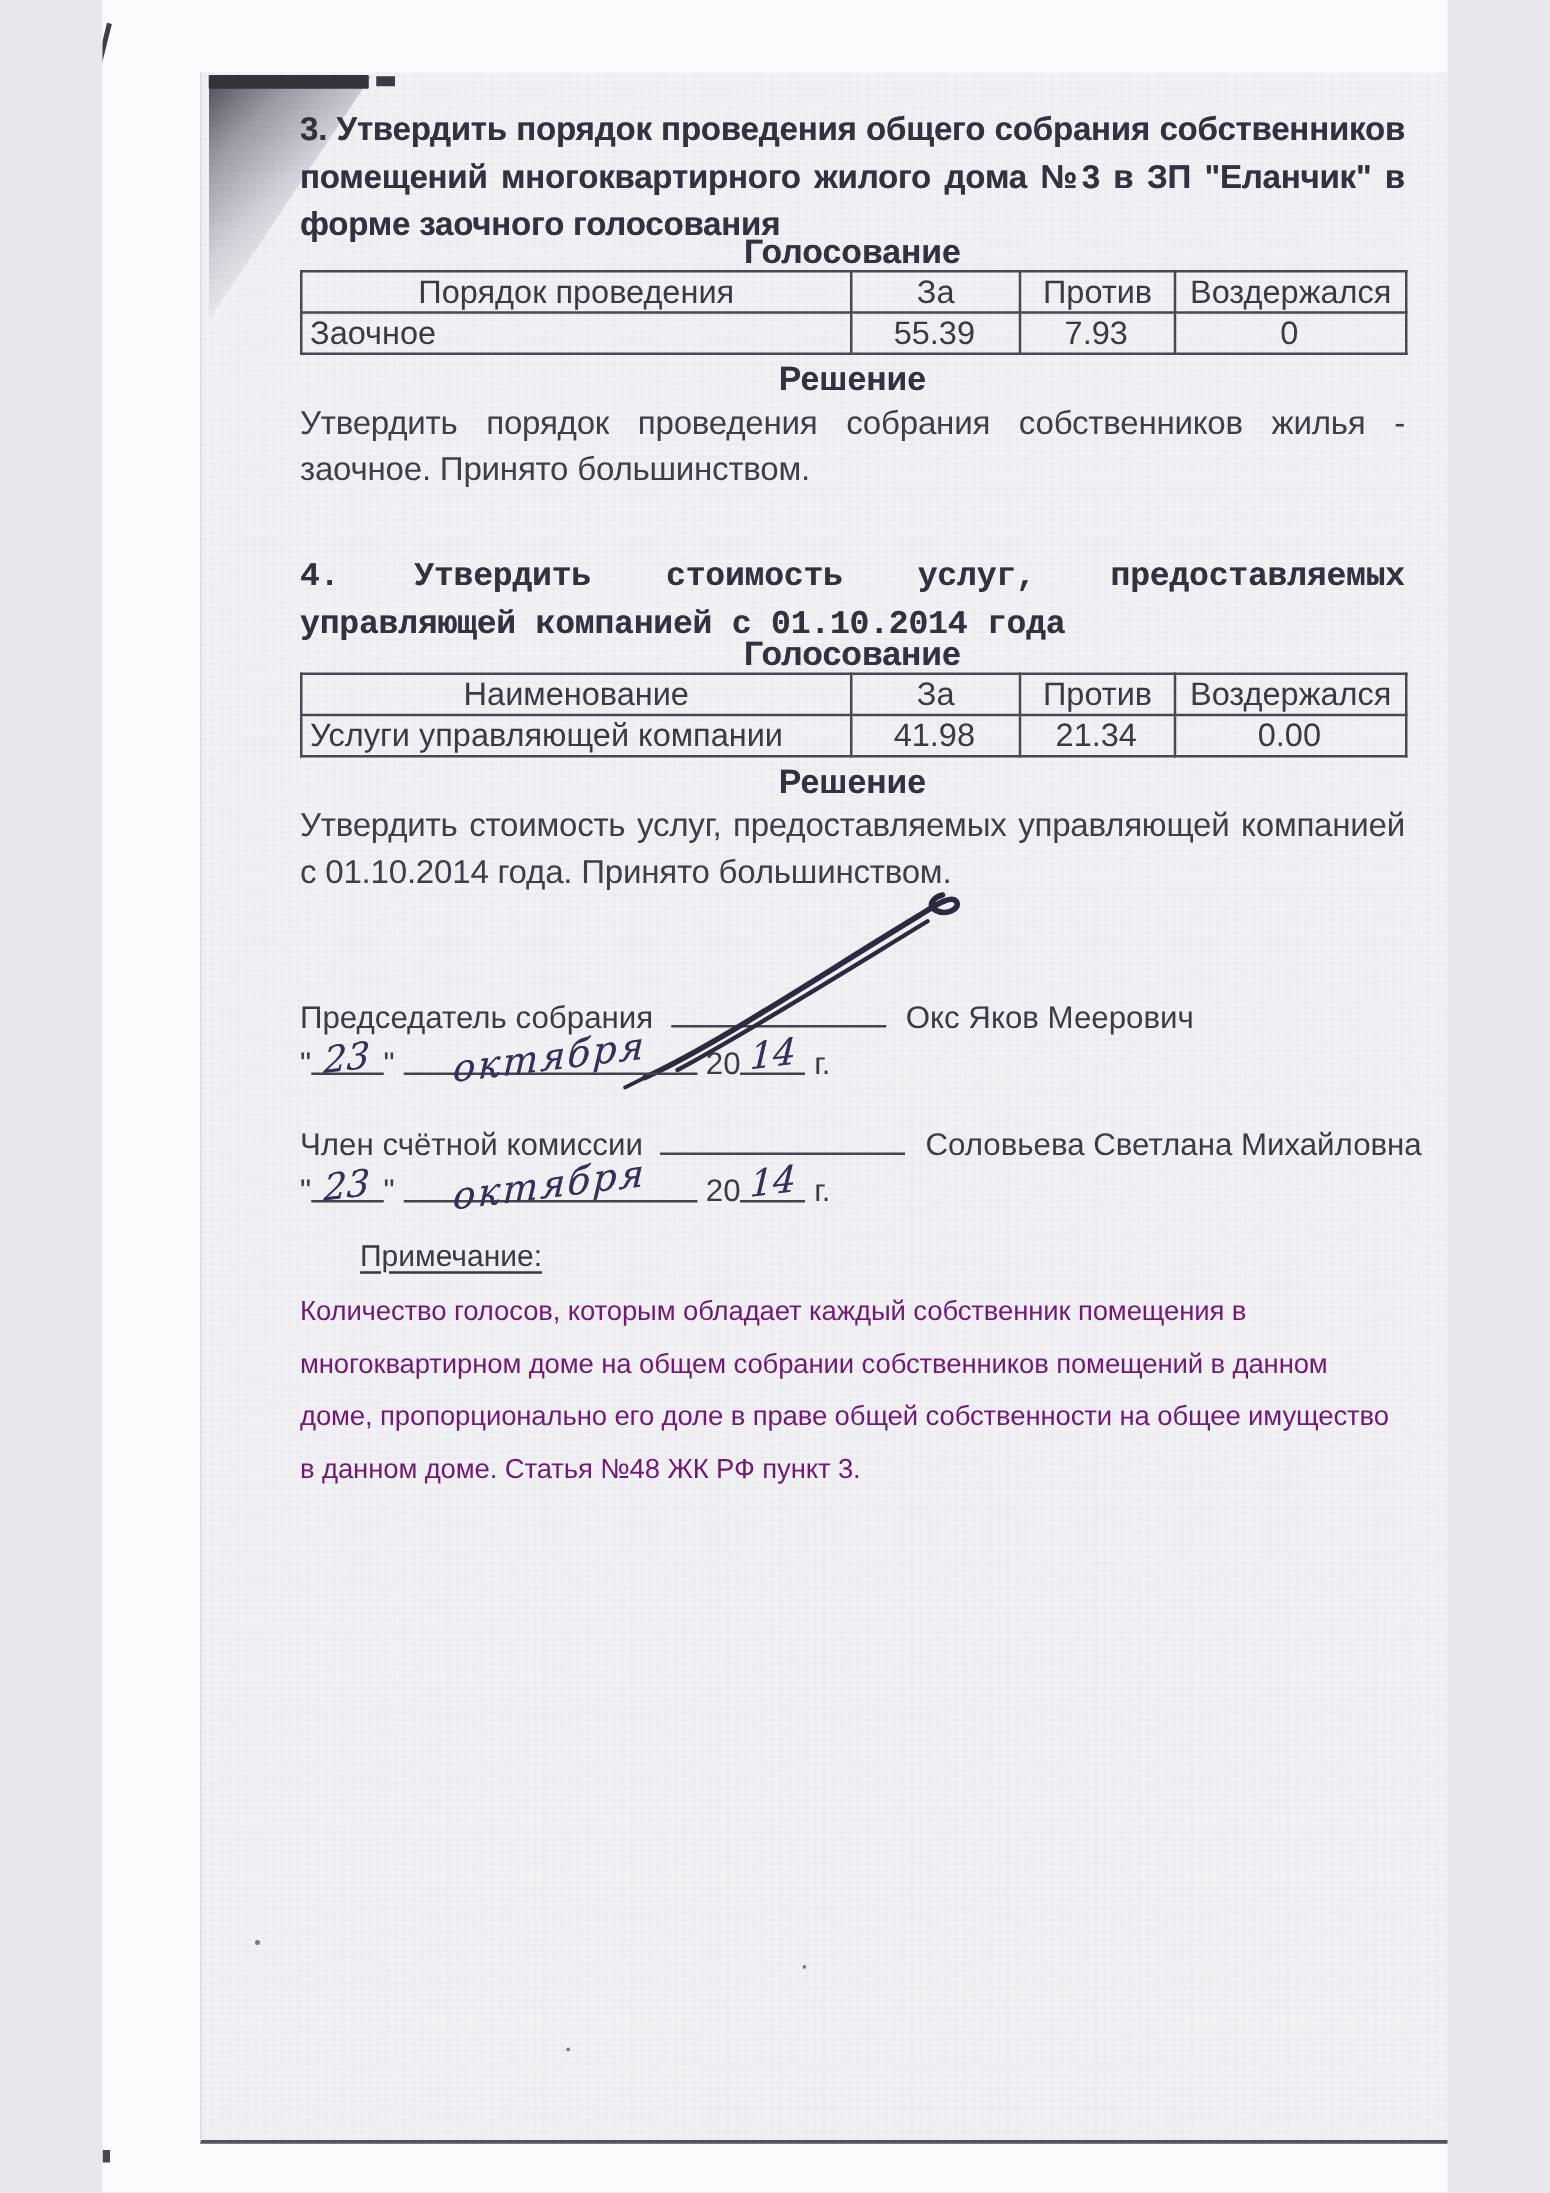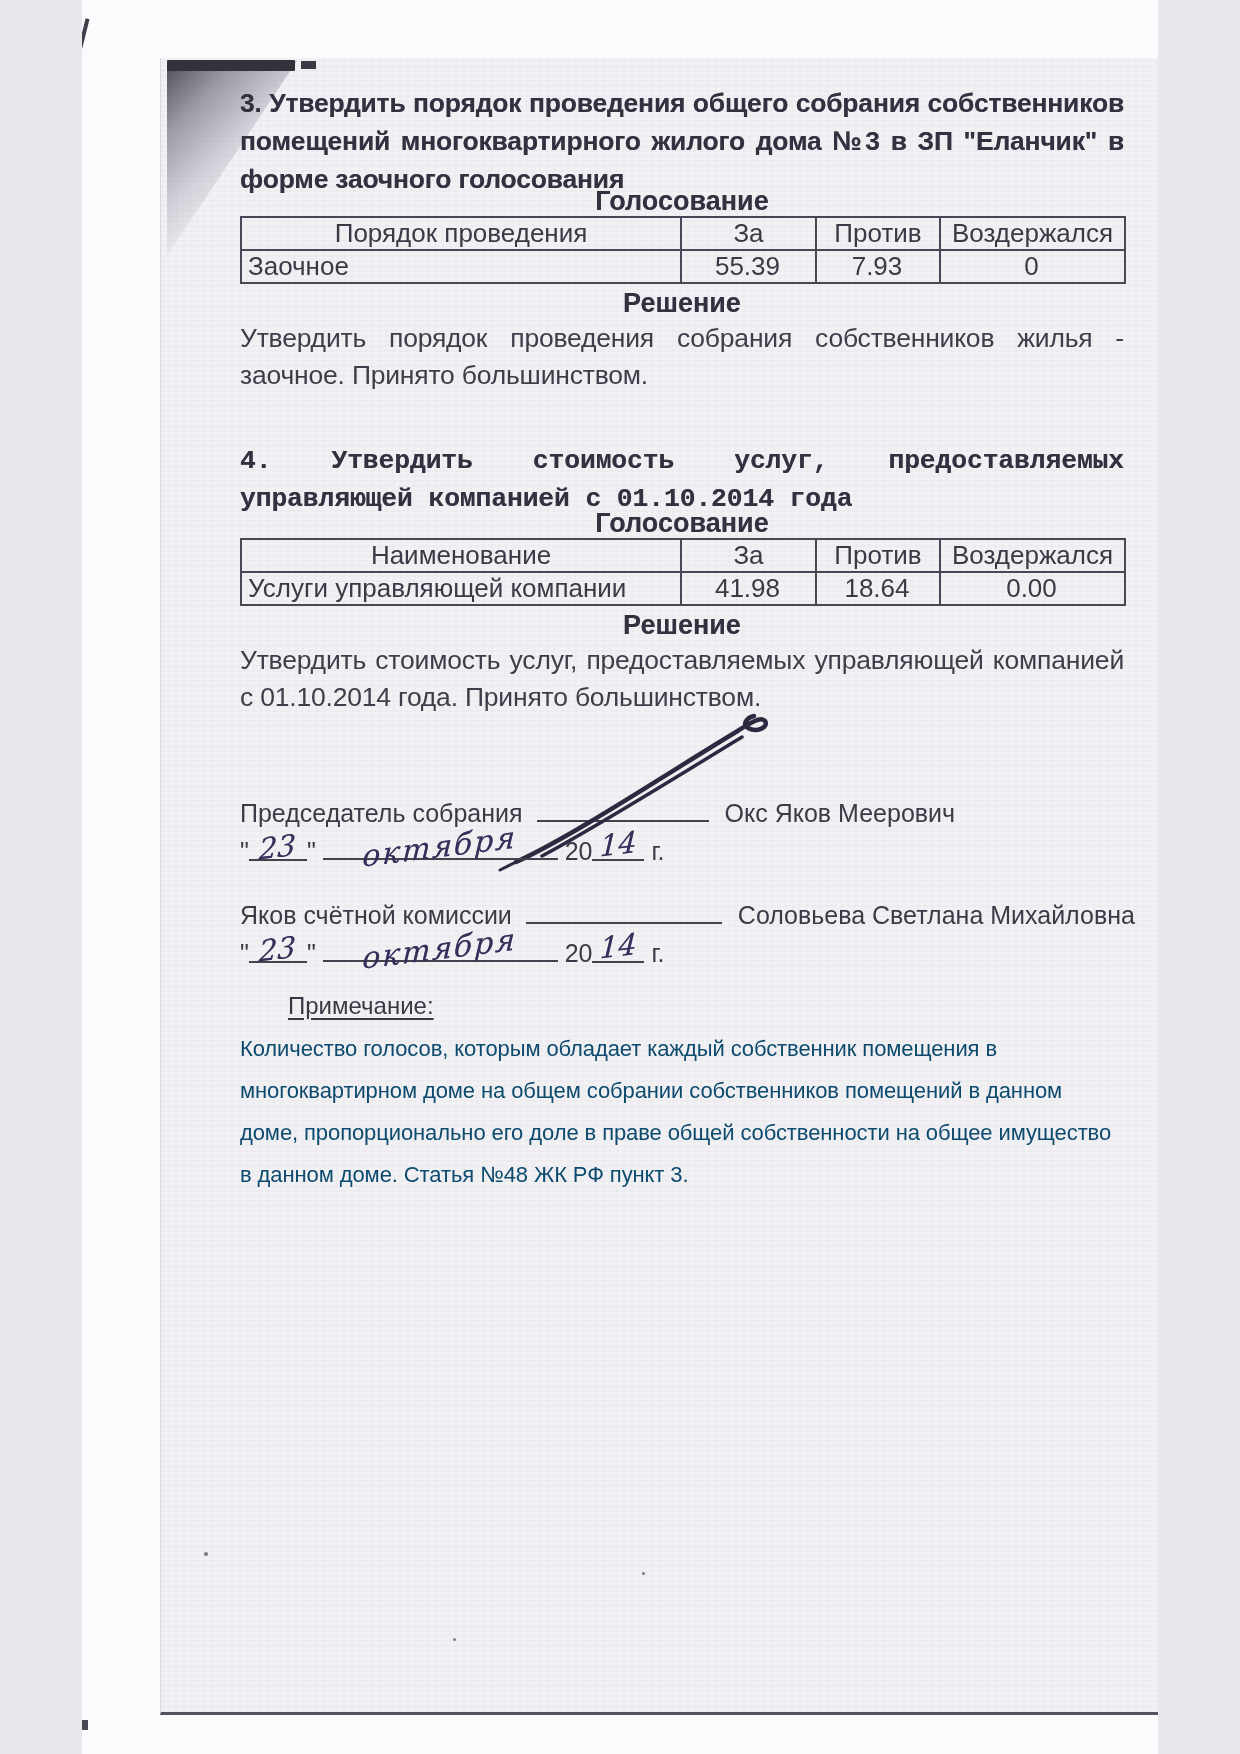--- a/index.html
+++ b/index.html
@@ -78,21 +78,21 @@
     text-shadow:0 0 0.4px rgba(53,48,90,0.6);
   }
   .hw-day   { font-size:29px; }
   .hw-month { font-size:30px; letter-spacing:2px; }
   .hw-year  { font-size:29px; top:-6px; }
 
   .note-heading {
     font-size:24px; color:#3b3745; text-decoration:underline; text-underline-offset:4px;
   }
   .note-body {
-    font-size:22px; line-height:42px; letter-spacing:-0.1px; color:#0c4a6e; text-align:left;
+    font-size:22px; line-height:42px; letter-spacing:-0.1px; color:#701a75; text-align:left;
   }
   #signature-svg { position:absolute; left:258px; top:-92px; overflow:visible; pointer-events:none; }
 </style>
 </head>
 <body>
 
 <div id="canvas">
   <div id="paper"></div>
 
   <div id="wedge" class="artifact"></div>
@@ -162,21 +162,21 @@
           <th>Наименование</th>
           <th>За</th>
           <th>Против</th>
           <th>Воздержался</th>
         </tr>
       </thead>
       <tbody>
         <tr>
           <td class="name">Услуги управляющей компании</td>
           <td class="num">41.98</td>
-          <td class="num">18.64</td>
+          <td class="num">21.34</td>
           <td class="num">0.00</td>
         </tr>
       </tbody>
     </table>
 
     <div class="block center-heading" style="top:526px;">Решение</div>
 
     <div class="block body-par" style="top:558px;">Утвердить стоимость услуг, предоставляемых управляющей компанией с 01.10.2014 года. Принято большинством.</div>
 
     <div class="block sig-row" style="top:712px;">
@@ -189,21 +189,21 @@
     </div>
 
     <div class="block date-row" style="top:748px;">
       <span>"</span><span class="blank" style="width:58px;"><span class="hw hw-day">23</span></span><span>"</span>
       <span class="blank" style="width:235px;"><span class="hw hw-month">октября</span></span>
       <span>20</span><span class="blank" style="width:52px;"><span class="hw hw-year">14</span></span>
       <span>г.</span>
     </div>
 
     <div class="block sig-row" style="top:814px;">
-      <span>Яков счётной комиссии</span><span class="sig-line" style="width:196px;"></span><span class="sig-name">Соловьева Светлана Михайловна</span>
+      <span>Член счётной комиссии</span><span class="sig-line" style="width:196px;"></span><span class="sig-name">Соловьева Светлана Михайловна</span>
     </div>
 
     <div class="block date-row" style="top:850px;">
       <span>"</span><span class="blank" style="width:58px;"><span class="hw hw-day">23</span></span><span>"</span>
       <span class="blank" style="width:235px;"><span class="hw hw-month">октября</span></span>
       <span>20</span><span class="blank" style="width:52px;"><span class="hw hw-year">14</span></span>
       <span>г.</span>
     </div>
 
     <div class="block note-heading" style="top:908px;margin-left:48px;">Примечание:</div>

